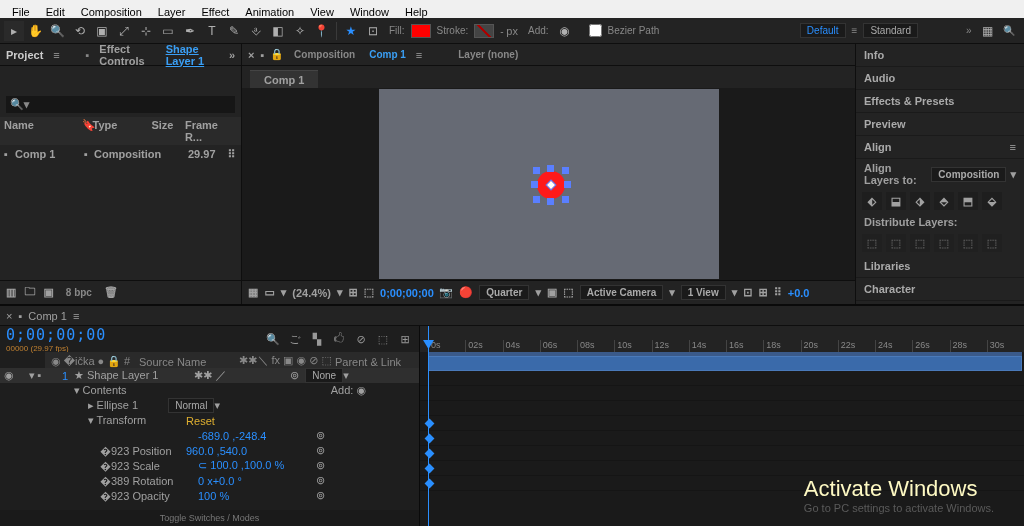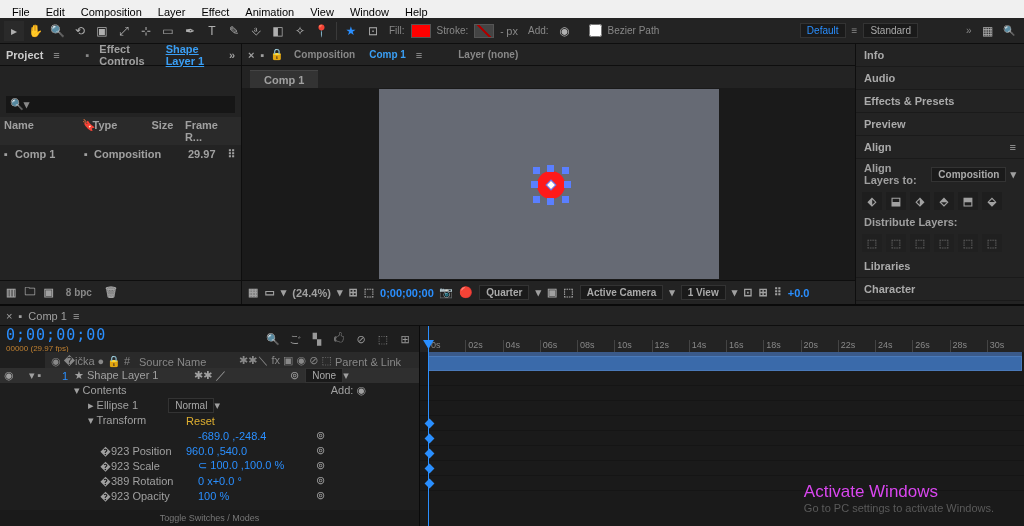--- a/index.html
+++ b/index.html
@@ -80,21 +80,21 @@
 .playhead::before { content:""; position:absolute; top:14px; left:-5px; width:11px; height:9px; background:#2a8fff; clip-path:polygon(0 0,100% 0,50% 100%); }
 .track-area { flex:1; position:relative; background:#1a1a1a; }
 .work-area { position:absolute; top:0; left:8px; right:2px; height:4px; background:#3a5a8a; }
 .bar-layer { position:absolute; top:4px; left:8px; right:2px; height:15px; background:#3a6aaa; border:1px solid #4a7aba; }
 .bar-layer.grn { top:0px; height:3px; background:#3aaa5a; border:none; }
 .trk-row { height:15px; border-bottom:1px solid #151515; position:relative; }
 .kf { position:absolute; left:6px; top:4px; width:7px; height:7px; background:#2a8fff; transform:rotate(45deg); }
 
 
 .watermark { position:absolute; right:30px; bottom:12px; text-align:left; color:#5a5a5a; }
-.watermark .t1 { font-size:17px; color:#d946ef; }
+.watermark .t1 { font-size:22px; color:#fef9c3; }
 .watermark .t2 { font-size:11px; }
 </style>
 </head>
 <body>
 
 <div class="menubar">
   <span>File</span>
   <span>Edit</span>
   <span>Composition</span>
   <span>Layer</span>

